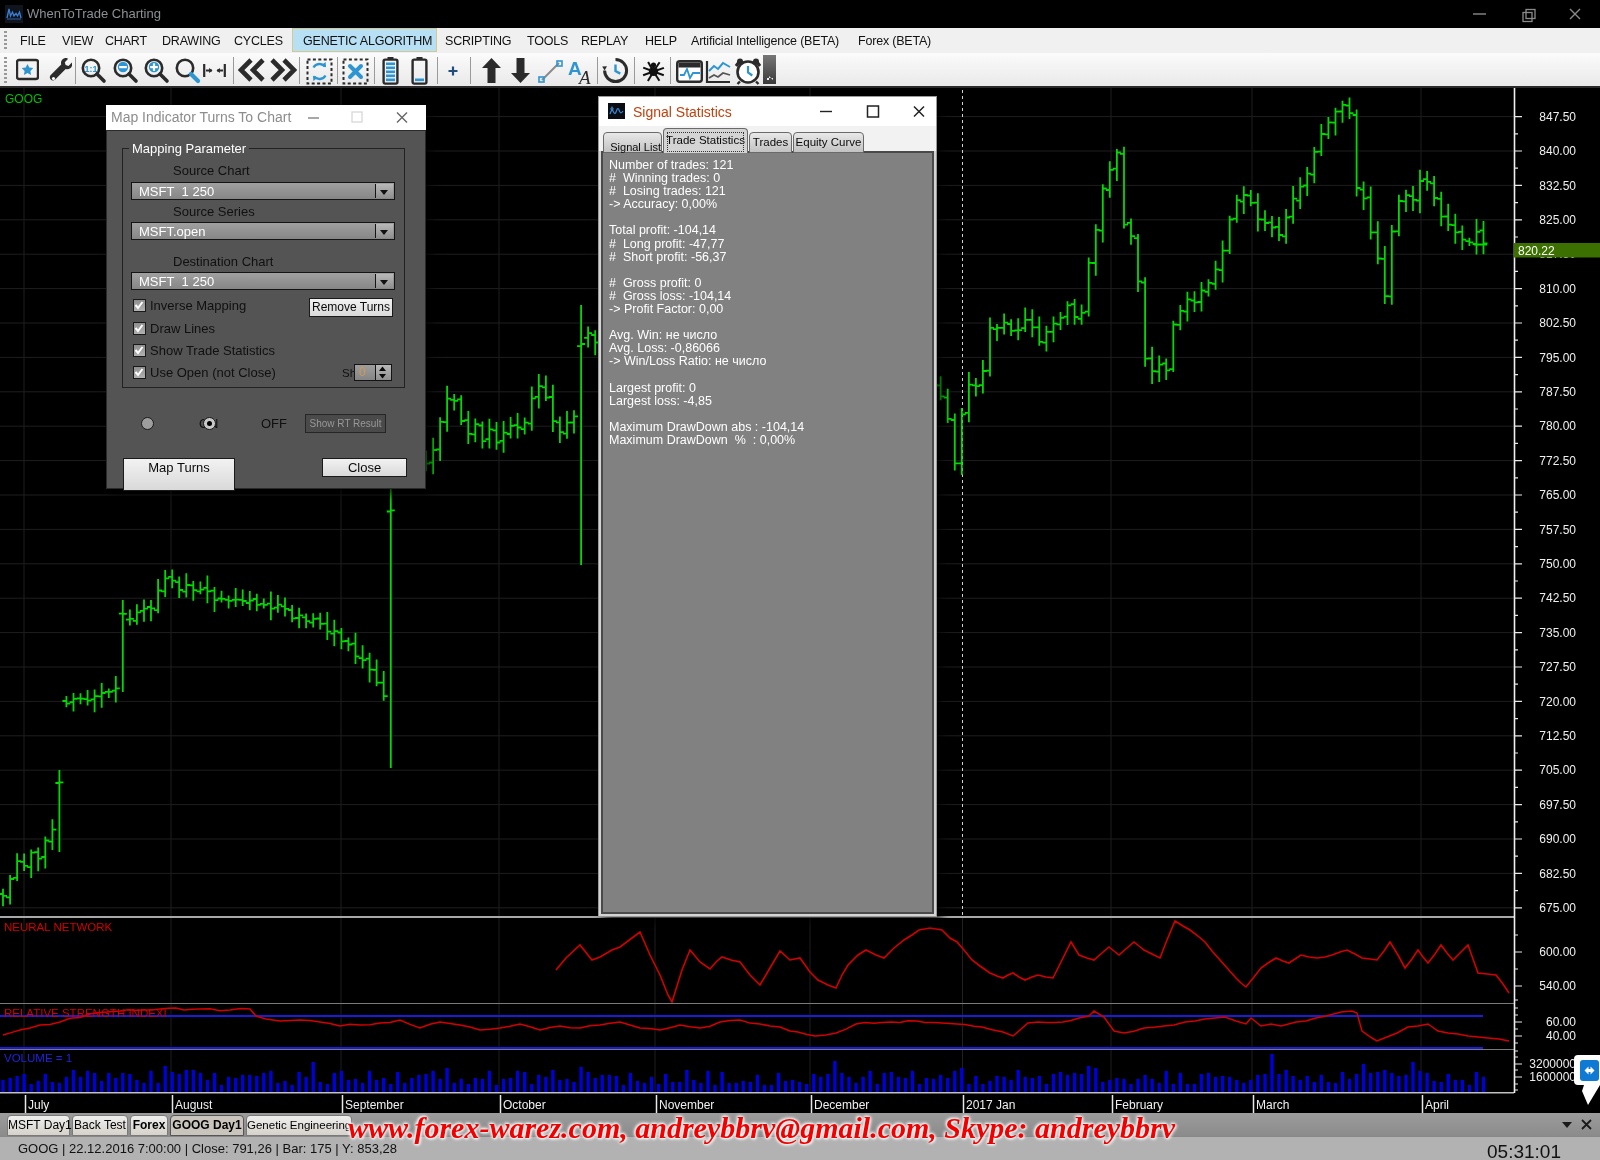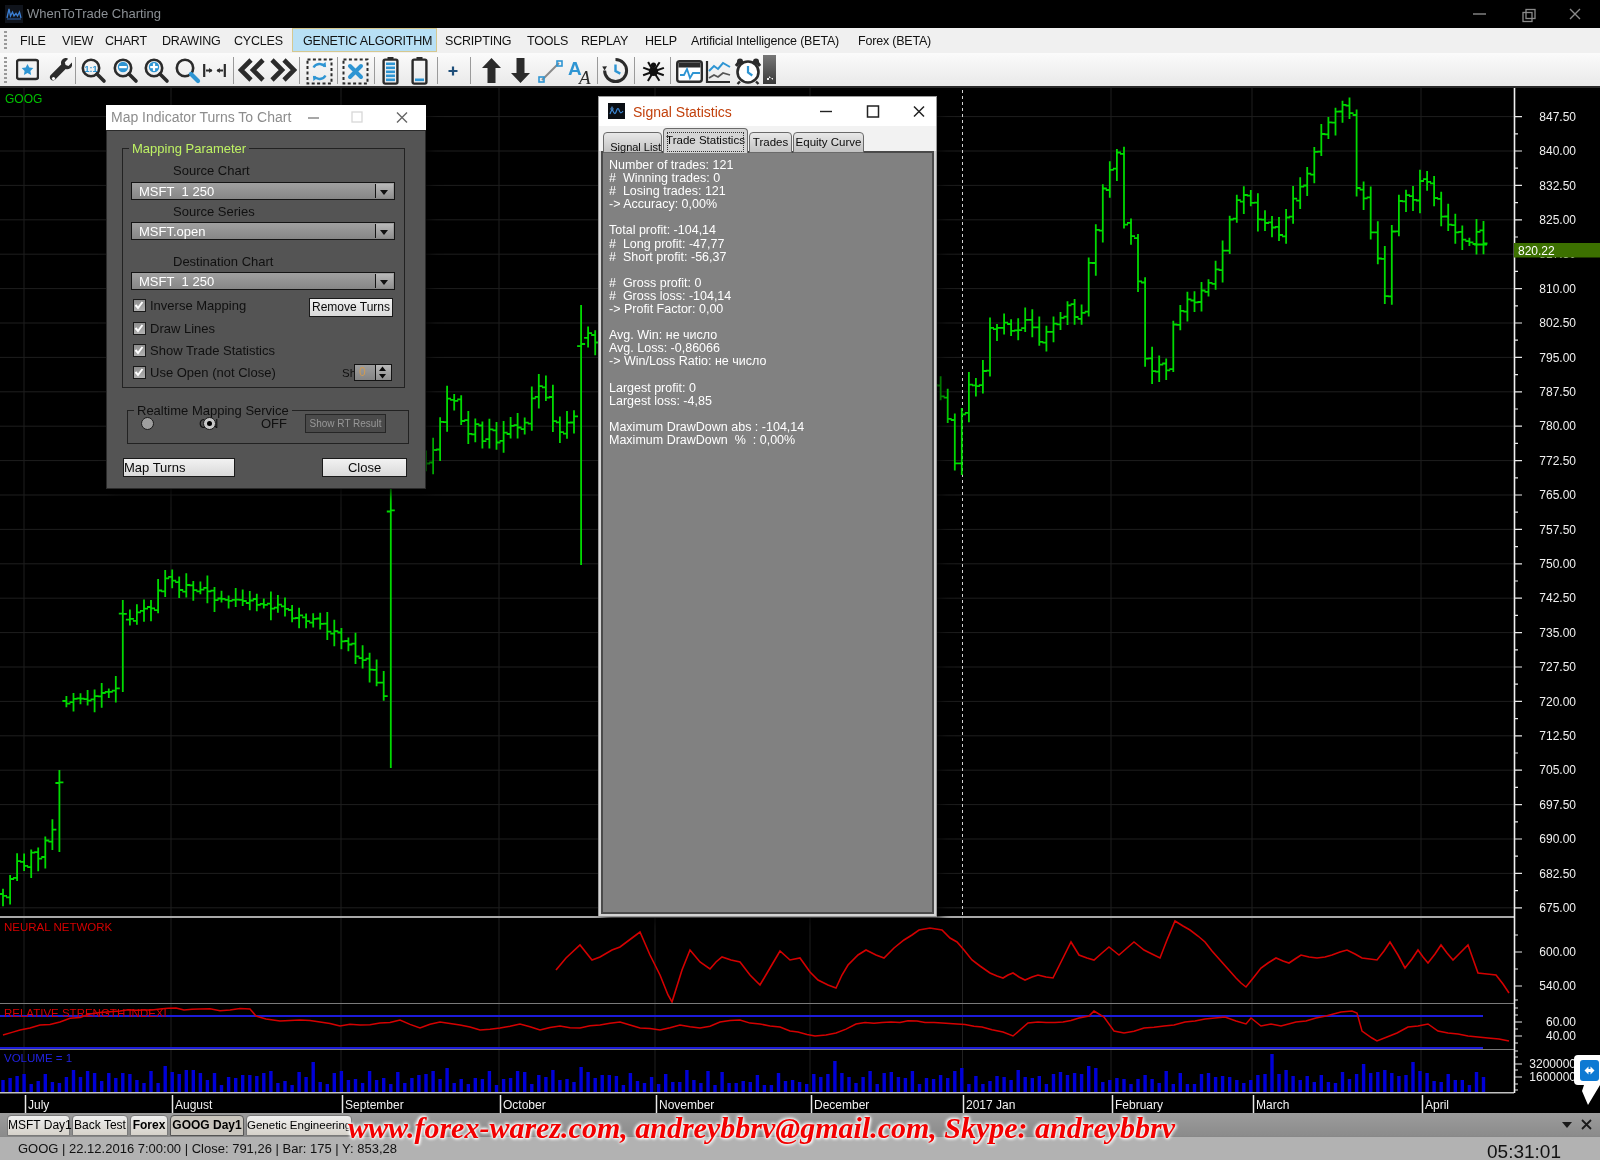--- a/index.html
+++ b/index.html
@@ -275,21 +275,21 @@
  <div style="position:absolute;left:0;top:0;right:0;height:25px;background:#fff">
   <span style="position:absolute;left:5px;top:4px;font-size:14px;color:#8c8c8c">Map Indicator Turns To Chart</span>
   <svg style="position:absolute;right:0;top:0" width="130" height="25" viewBox="0 0 130 25">
    <path d="M12 13h11" stroke="#777" stroke-width="1.3"></path>
    <rect x="56" y="7" width="10" height="10" fill="none" stroke="#d8d8d8" stroke-width="1.3"></rect>
    <path d="M101 7.5l10 10M111 7.5l-10 10" stroke="#666" stroke-width="1.4"></path>
   </svg>
  </div>
  <div style="position:absolute;left:0;top:25px;right:0;bottom:0;background:#545454;border:1px solid #2a2a2a"></div>
  <fieldset style="position:absolute;left:16px;top:36px;width:281px;height:245px;border:1.5px solid #222;margin:0;padding:0">
-  <legend style="margin-left:6px;padding:0 3px;font-size:13px;color:#bef264">Mapping Parameter</legend>
+  <legend style="margin-left:6px;padding:0 3px;font-size:13px;color:#ffffff">Mapping Parameter</legend>
  </fieldset>
  <span class="dlbl" style="left:27px;top:58px">Source Chart</span>
  <div style="position:absolute;left:25px;top:77px;width:264px;height:18px;background:linear-gradient(#a0a0a0,#868686);border:1px solid #141414;box-sizing:border-box">
   <span style="position:absolute;left:7px;top:1px;font-size:13px;color:#fff">MSFT&nbsp; 1 250</span>
   <div style="position:absolute;right:1px;top:1px;bottom:1px;width:17px;background:linear-gradient(#b8b8b8,#8f8f8f);border-left:1px solid #141414">
    <div style="position:absolute;left:4px;top:6px;width:0;height:0;border-left:4.5px solid transparent;border-right:4.5px solid transparent;border-top:5px solid #101010"></div>
   </div>
     </div>
  <span class="dlbl" style="left:27px;top:99px">Source Series</span>
  <div style="position:absolute;left:25px;top:117px;width:264px;height:18px;background:linear-gradient(#a0a0a0,#868686);border:1px solid #141414;box-sizing:border-box">
@@ -340,31 +340,28 @@
     </div>
  <span class="dlbl" style="left:196px;top:262px;font-size:11.5px">Shift Plot</span>
  <div style="position:absolute;left:248px;top:259px;width:38px;height:17px;background:linear-gradient(#9e9e9e,#848484);border:1px solid #141414;box-sizing:border-box">
    <span style="position:absolute;left:4px;top:0px;font-size:12px;color:#cf9a52">0</span>
    <div style="position:absolute;right:0;top:0;bottom:0;width:15px;background:linear-gradient(#b8b8b8,#8f8f8f);border-left:1px solid #141414">
     <svg width="13" height="15" viewBox="0 0 13 15">
           <path d="M6.5 1.5L10 6H3zM6.5 13.5L3 9h7z" fill="#0a0a0a"></path>
         </svg>
    </div>
  </div>
- <fieldset style="position:absolute;left:21px;top:298px;width:280px;height:39px;border:1.5px solid #222;margin:0;padding:0">
-  <legend style="margin-left:6px;padding:0 3px;font-size:13px;color:#101010">Realtime Mapping Service</legend>
- </fieldset>
  <div style="position:absolute;left:35px;top:312px;width:13px;height:13px;border-radius:50%;background:#9e9e9e;border:1.5px solid #1a1a1a;box-sizing:border-box"></div>
  <span class="dlbl" style="left:53px;top:311px">ON</span>
  <div style="position:absolute;left:97px;top:312px;width:13px;height:13px;border-radius:50%;background:#c8c8c8;border:1.5px solid #1a1a1a;box-sizing:border-box">
       <div style="position:absolute;left:2.5px;top:2.5px;width:5px;height:5px;border-radius:50%;background:#000"></div>
     </div>
  <span class="dlbl" style="left:115px;top:311px">OFF</span>
  <div style="position:absolute;left:199px;top:309px;width:81px;height:19px;background:#4a4a4a;border:1px solid #262626;box-sizing:border-box;text-align:center;font-size:10px;color:#989898;line-height:17px;white-space:nowrap">Show RT Result</div>
- <div style="position:absolute;left:17px;top:353px;width:112px;height:19px;background:linear-gradient(#f2f2f2,#d9d9d9);border:1px solid #1a1a1a;box-sizing:border-box;text-align:left;font-size:13px;color:#0a0a0a;line-height:17px;white-space:nowrap">Map Turns</div>
+ <div style="position:absolute;left:17px;top:353px;width:112px;height:33px;background:linear-gradient(#f2f2f2,#d9d9d9);border:1px solid #1a1a1a;box-sizing:border-box;text-align:center;font-size:13px;color:#0a0a0a;line-height:17px;white-space:nowrap">Map Turns</div>
  <div style="position:absolute;left:216px;top:353px;width:85px;height:19px;background:linear-gradient(#f2f2f2,#d9d9d9);border:1px solid #1a1a1a;box-sizing:border-box;text-align:center;font-size:13px;color:#0a0a0a;line-height:17px;white-space:nowrap">Close</div>
 </div>
 
 <div id="sigdlg">
  <div style="position:absolute;left:0;top:0;right:0;height:29px;background:#fff">
   <svg style="position:absolute;left:9px;top:6px" width="17" height="16" viewBox="0 0 17 16">
         <rect width="17" height="16" fill="#0a0e14"></rect>
         <path d="M2 11c1-3 2-5 3-3s2 4 3 1 2-5 3-2 2 4 4 1" fill="none" stroke="#3b86d4" stroke-width="1.2"></path>
         <path d="M2 6l2-3 2 3-2 2z" fill="#5599dd" opacity=".7"></path>
       </svg>

